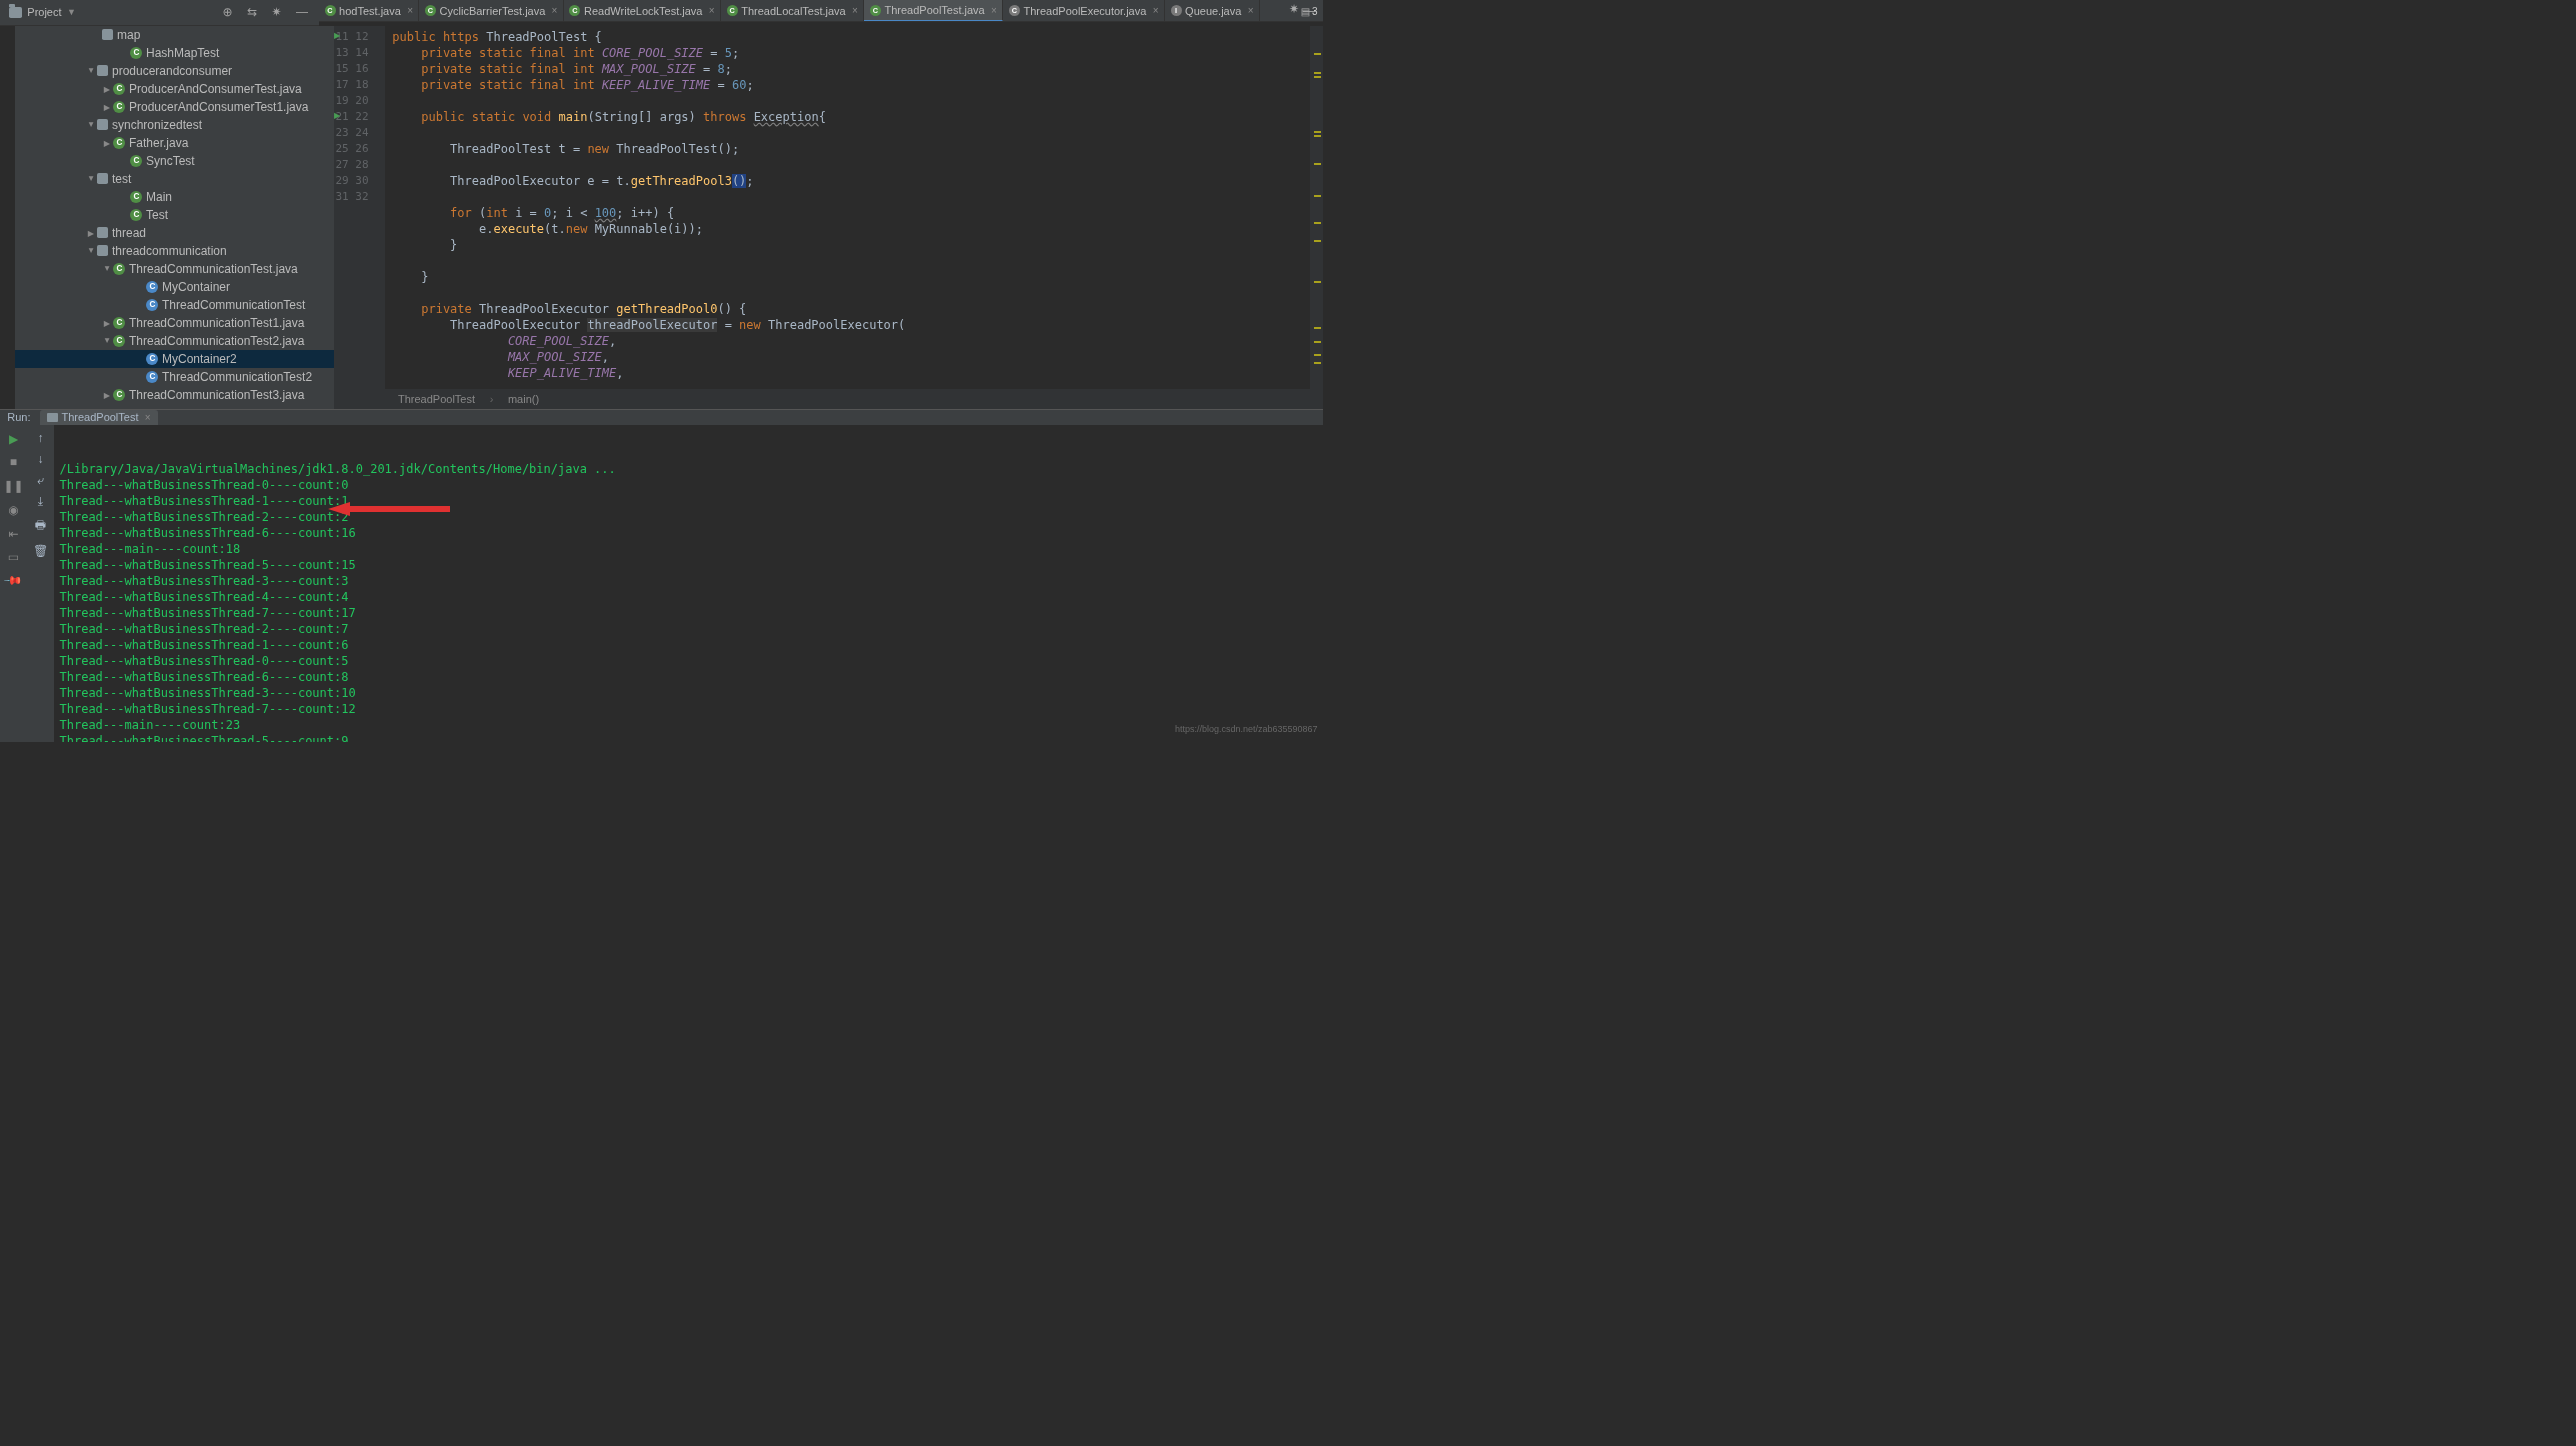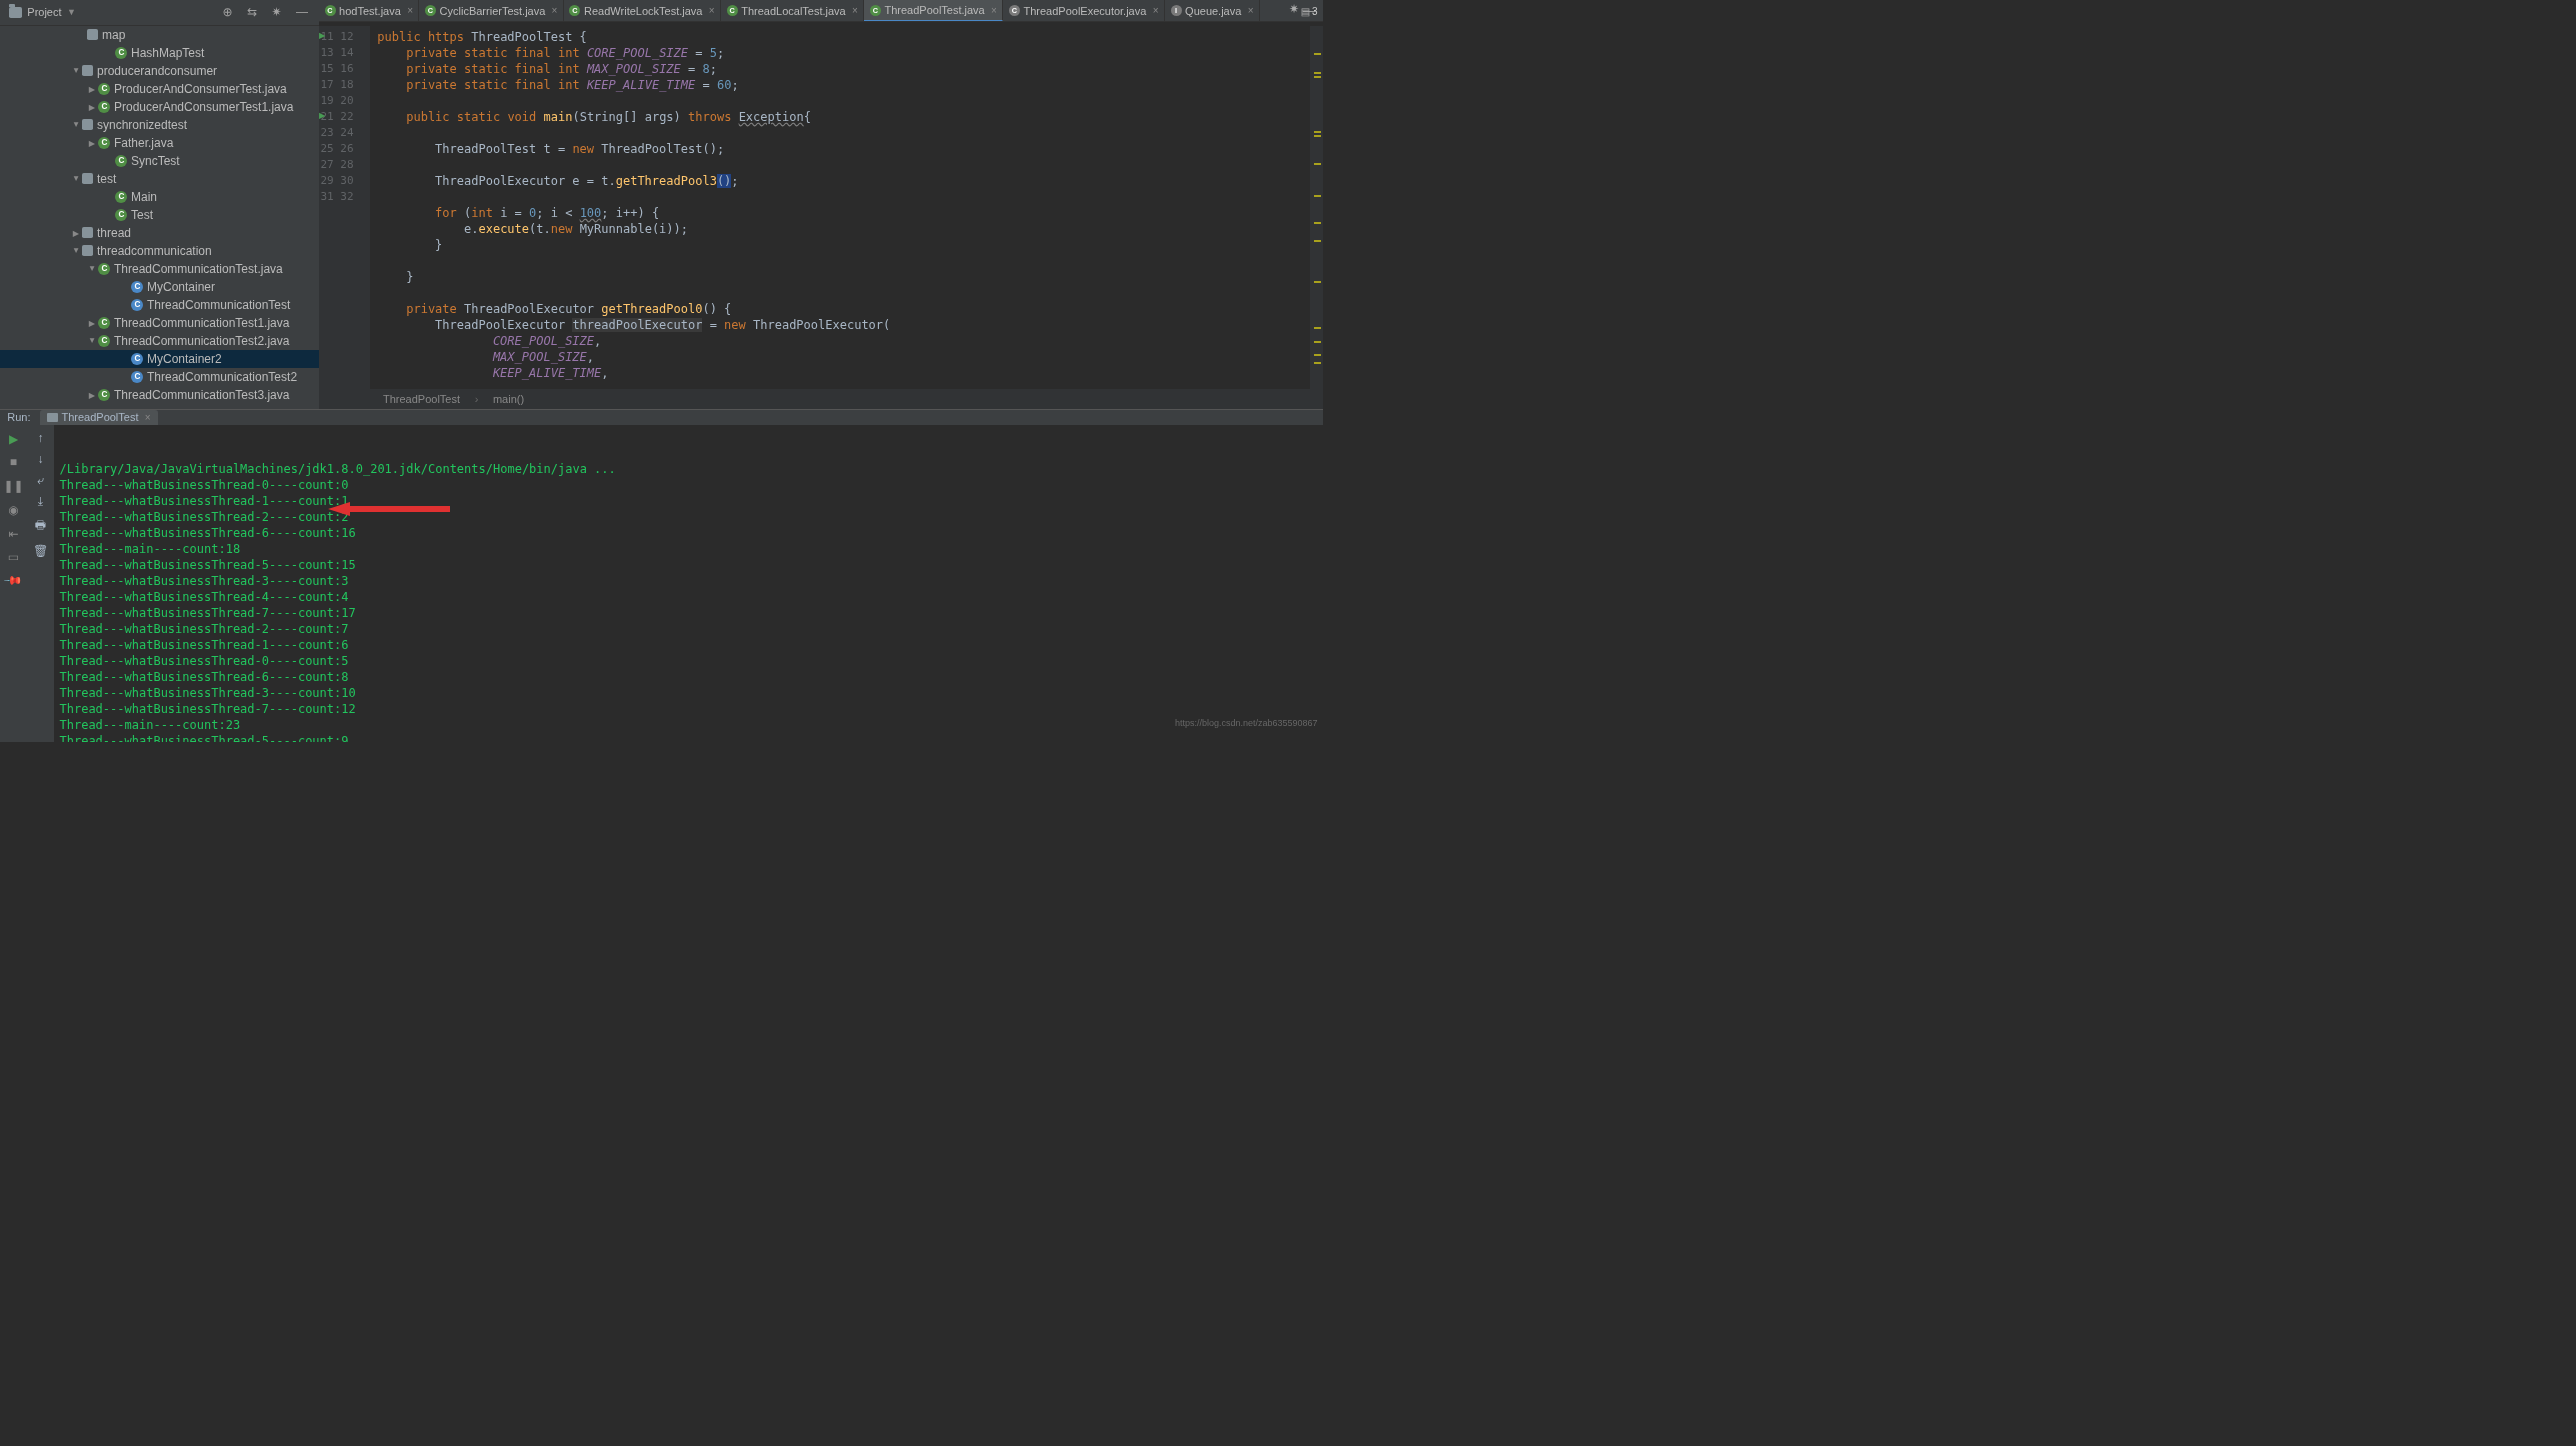--- a/index.html
+++ b/index.html
@@ -69,20 +69,21 @@
 .tab-icon {
   width: 11px; height: 11px; border-radius: 50%;
   background: #508e45; display:inline-flex; align-items:center; justify-content:center;
   color: #fff; font-size: 7.3px; font-weight:bold;
 }
 .tab-icon.cls { background: #508e45; }
 .tab-icon.iface { background: #7a7a7a; }
 .main-area {
   display: flex;
   height: 383px;
+  padding-left: 15px;
 }
 .project-tree {
   width: 319px;
   background: #3c3f41;
   overflow: hidden;
   font-size: 12px;
   color: #bbb;
 }
 .tree-row {
   display: flex;
@@ -200,21 +201,21 @@
   position:absolute;
   width:0;height:0;
   border-top:7.3px solid transparent;
   border-bottom:7.3px solid transparent;
   border-right:22px solid #e03131;
 }
 .red-arrow-line {
   position:absolute; height:5.5px; background:#e03131;
 }
 .watermark {
-  position:absolute; bottom:14px; right:5.5px; font-size:9px; color:#666;
+  position:absolute; bottom:8px; right:5.5px; font-size:9px; color:#666;
 }
 .right-gear {
   position:absolute; top:1.8px; right:24px; color:#aaa; font-size:12px;
 }
 .right-min {
   position:absolute; top:2.7px; right:7.3px; color:#aaa; font-size:12.8px;
 }
 .pin-icon { transform: rotate(45deg); display:inline-block; }
 </style>
 </head>

